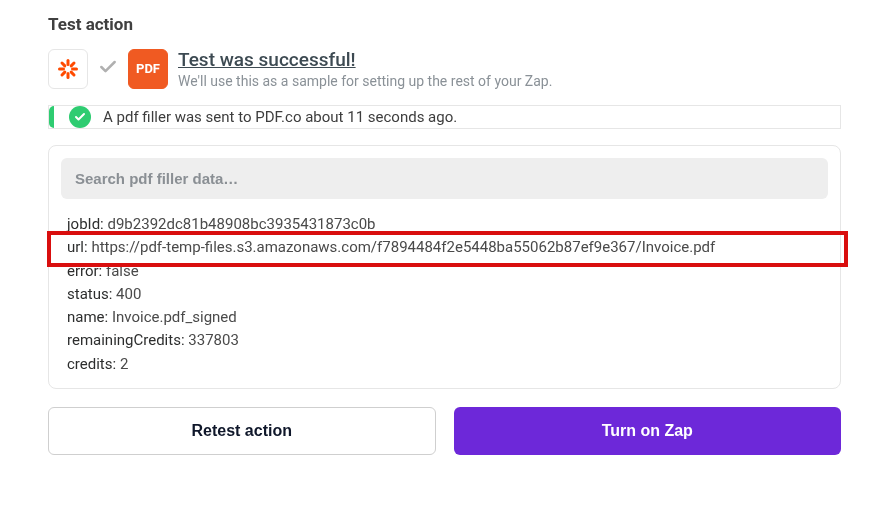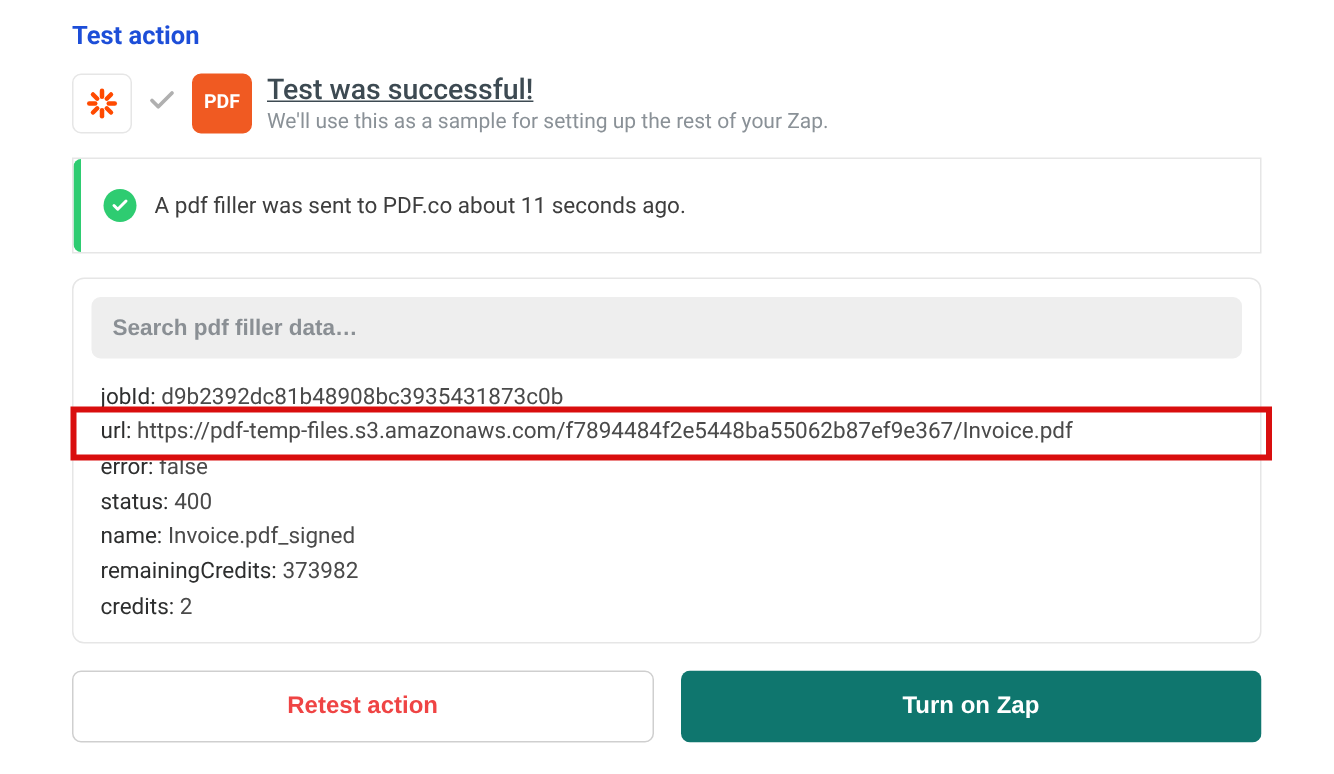--- a/index.html
+++ b/index.html
@@ -7,21 +7,21 @@
     font-family: -apple-system, BlinkMacSystemFont, "Segoe UI", Roboto, sans-serif;
     background: #fff;
     padding: 14px 48px;
     color: #2d2e2e;
     width: 889px;
   }
   .section-title {
     font-size: 17px;
     font-weight: 700;
     margin-bottom: 14px;
-    color: #1d4ed8;
+    color: #404040;
   }
   .status-row {
     display: flex;
     align-items: center;
     gap: 10px;
     margin-bottom: 16px;
   }
   .app-icon {
     width: 40px; height: 40px;
     border: 1px solid #e6e6e6;
@@ -39,21 +39,21 @@
     text-decoration: underline;
   }
   .status-text .subtitle {
     font-size: 14px;
     color: #8a9197;
     margin-top: 2px;
   }
   .banner {
     border: 1px solid #e6e6e6;
     border-radius: 0;
-    padding: 20px 16px;
+    padding: 0 16px;
     display: flex;
     align-items: center;
     gap: 12px;
     margin-bottom: 16px;
     position: relative;
     overflow: hidden;
   }
   .banner::before {
     content: "";
     position: absolute;
@@ -124,24 +124,24 @@
     font-size: 16px;
     font-weight: 700;
     border-radius: 6px;
     cursor: pointer;
     text-align: center;
     border: 1px solid transparent;
   }
   .btn-secondary {
     background: #fff;
     border-color: #cfcfcf;
-    color: #ef4444;
+    color: #0f172a;
   }
   .btn-primary {
-    background: #0f766e;
+    background: #6d28d9;
     color: #fff;
   }
 </style>
 </head>
 <body>
 
 <div class="section-title">Test action</div>
 
 <div class="status-row">
   <div class="app-icon">
@@ -201,21 +201,21 @@
     <div class="kv-row">
       <span class="k">status:</span>
       <span>400</span>
     </div>
     <div class="kv-row">
       <span class="k">name:</span>
       <span>Invoice.pdf_signed</span>
     </div>
     <div class="kv-row">
       <span class="k">remainingCredits:</span>
-      <span>373982</span>
+      <span>337803</span>
     </div>
     <div class="kv-row">
       <span class="k">credits:</span>
       <span>2</span>
     </div>
   </div>
 </div>
 
 <div class="button-row">
   <button class="btn btn-secondary">Retest action</button>

